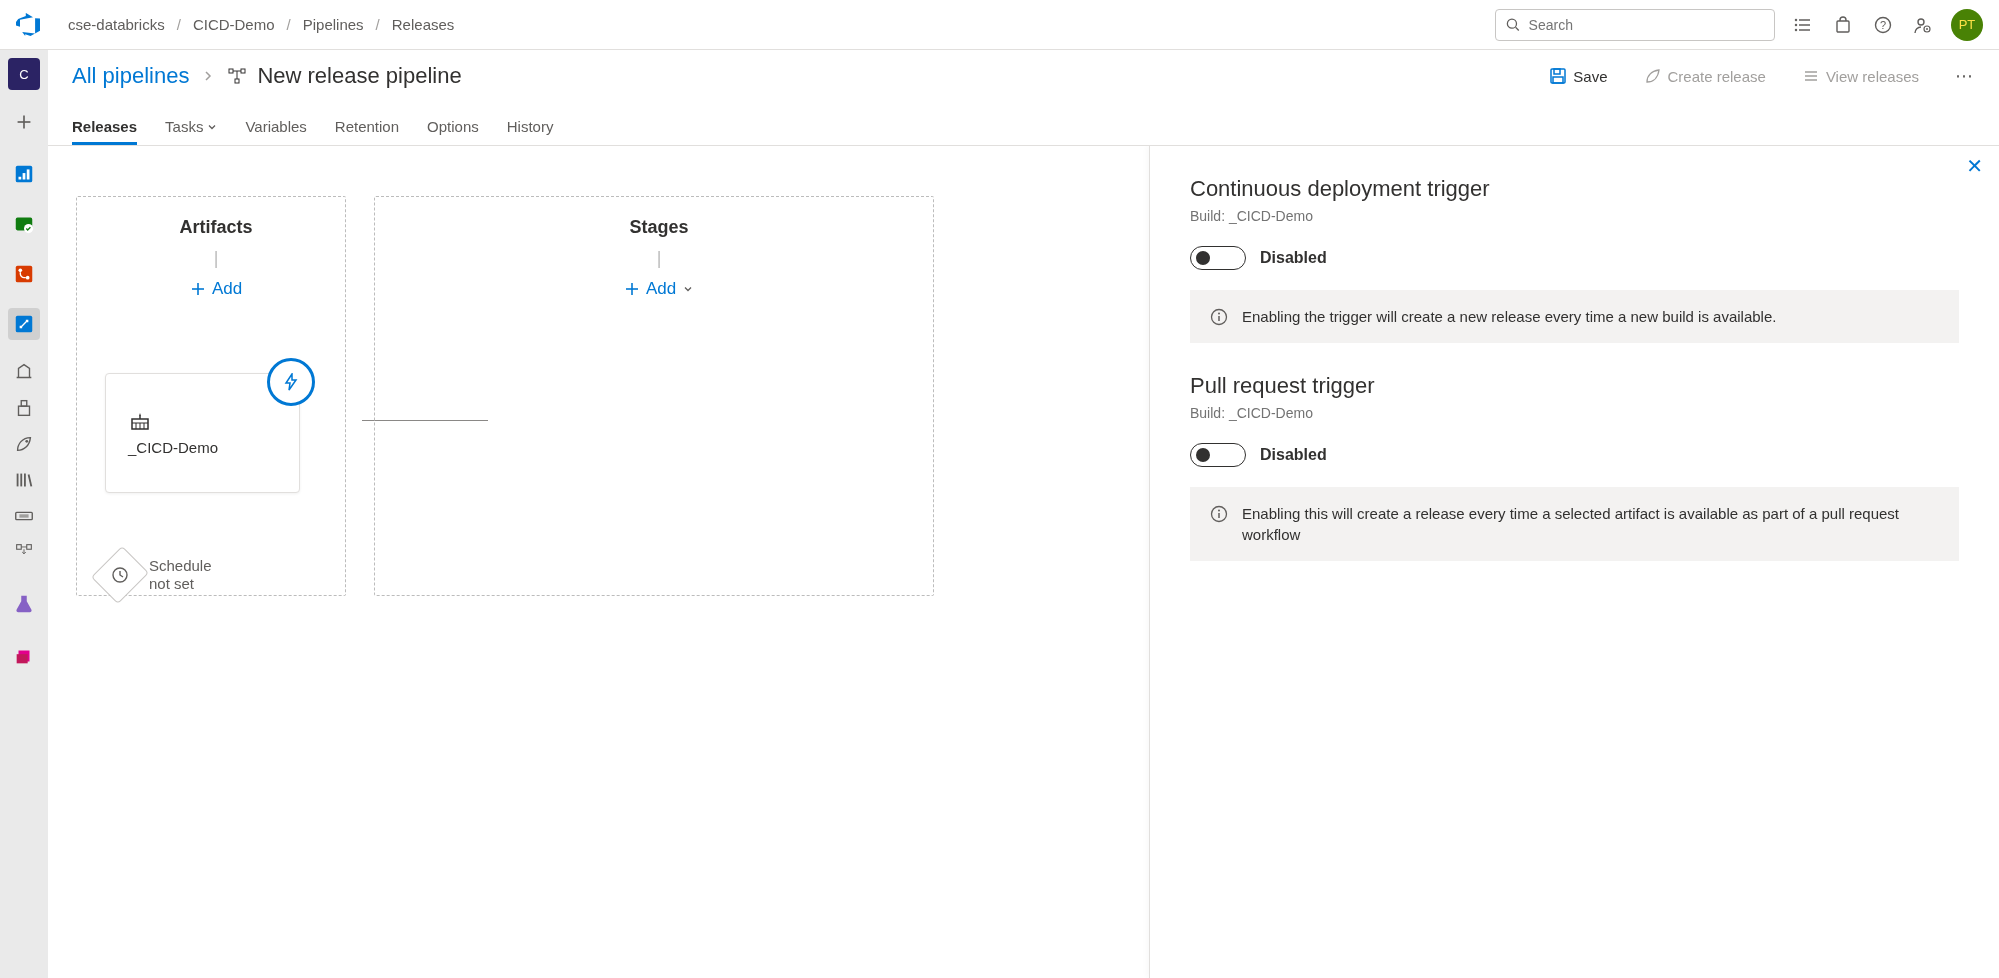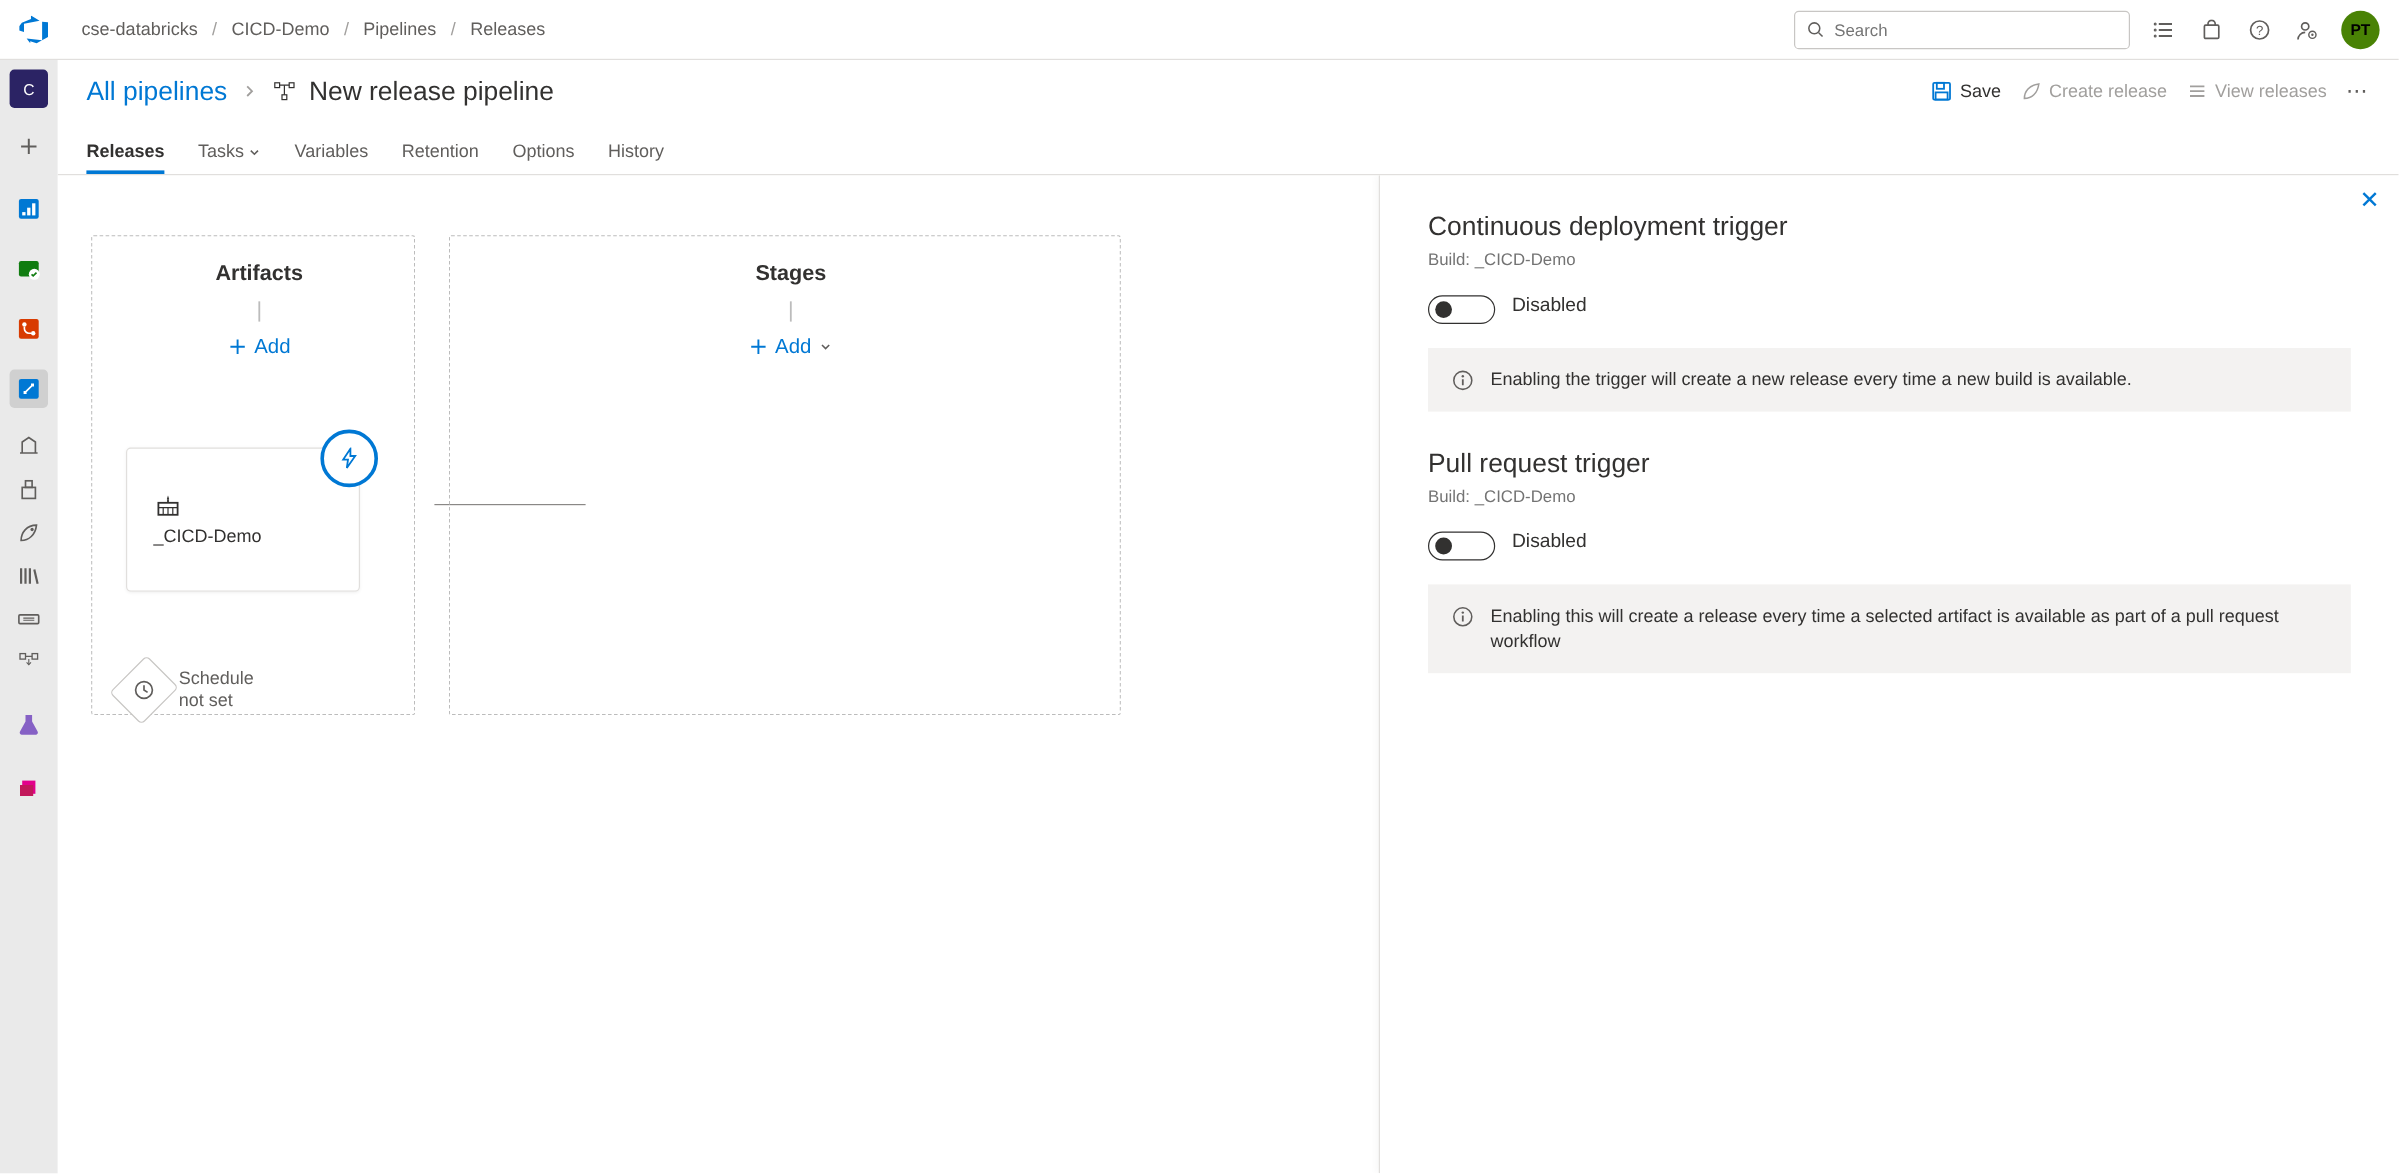--- a/index.html
+++ b/index.html
@@ -8,40 +8,40 @@
 
 .top-header { height: 50px; display: flex; align-items: center; padding: 0 16px; border-bottom: 1px solid #e1dfdd; }
 .logo { width: 24px; height: 24px; margin-right: 20px; }
 .breadcrumb { display: flex; align-items: center; gap: 4px; color: #605e5c; font-size: 15px; }
 .breadcrumb span { padding: 0 8px; }
 .breadcrumb .sep { color: #a19f9d; padding: 0; }
 .top-right { margin-left: auto; display: flex; align-items: center; gap: 16px; }
 .search-box { display: flex; align-items: center; border: 1px solid #c8c6c4; border-radius: 4px; padding: 4px 10px; width: 280px; background: #fff; height: 32px; }
 .search-box input { border: none; outline: none; margin-left: 8px; font-size: 14px; width: 100%; color: #605e5c; }
 .icon-btn { width: 24px; height: 24px; display: flex; align-items: center; justify-content: center; color: #605e5c; cursor: pointer; }
-.avatar { width: 32px; height: 32px; border-radius: 50%; background: #498205; color: #000000; display: flex; align-items: center; justify-content: center; font-size: 13px; font-weight: 700; }
+.avatar { width: 32px; height: 32px; border-radius: 50%; background: #498205; color: #fde047; display: flex; align-items: center; justify-content: center; font-size: 13px; font-weight: 400; }
 
 
 .layout { display: flex; height: calc(100vh - 50px); }
 .sidebar { width: 48px; background: #eaeaea; display: flex; flex-direction: column; align-items: center; padding-top: 8px; gap: 4px; flex-shrink: 0; }
 .side-item { width: 32px; height: 32px; border-radius: 4px; display: flex; align-items: center; justify-content: center; cursor: pointer; }
 .side-item.proj { background: #2b2364; color: #fff; font-size: 13px; }
 .side-item.active { background: #d0d0d0; }
 .side-icon { width: 22px; height: 22px; }
 
 
 .content { flex: 1; display: flex; flex-direction: column; overflow: hidden; }
 
 
 .page-header { display: flex; align-items: center; height: 52px; padding: 0 24px; }
 .page-title-row { display: flex; align-items: center; gap: 12px; }
 .all-link { color: #0078d4; font-size: 22px; font-weight: 300; }
 .crumb-chevron { color: #a19f9d; }
 .page-title { font-size: 22px; font-weight: 400; color: #323130; display: flex; align-items: center; gap: 10px; }
-.header-actions { margin-left: auto; display: flex; align-items: center; gap: 16px; }
+.header-actions { margin-left: auto; display: flex; align-items: center; gap: 36px; }
 .header-action { display: flex; align-items: center; gap: 6px; font-size: 15px; cursor: pointer; }
 .header-action.enabled { color: #323130; }
 .header-action.disabled { color: #a19f9d; }
 .more-btn { font-size: 18px; color: #605e5c; letter-spacing: 2px; cursor: pointer; }
 
 
 .tabs { display: flex; gap: 28px; padding: 0 24px; border-bottom: 1px solid #e1dfdd; height: 44px; align-items: flex-end; }
 .tab { padding-bottom: 10px; font-size: 15px; color: #605e5c; cursor: pointer; display: flex; align-items: center; gap: 4px; }
 .tab.active { color: #323130; font-weight: 600; border-bottom: 3px solid #0078d4; padding-bottom: 7px; }
 
@@ -73,21 +73,21 @@
 .stage-card .stg-sub { font-size: 15px; color: #0078d4; }
 .stage-badge-left { position: absolute; left: -20px; top: 24px; width: 40px; height: 64px; border-radius: 20px; background: #fff; border: 1px solid #c8c6c4; display: flex; flex-direction: column; align-items: center; justify-content: center; gap: 6px; }
 .stage-badge-right { position: absolute; right: -20px; top: 36px; width: 40px; height: 40px; border-radius: 50%; background: #fff; border: 1px solid #c8c6c4; display: flex; align-items: center; justify-content: center; }
 
 .connector { position: absolute; top: 224px; left: 286px; width: 126px; height: 1px; background: #8a8886; }
 
 
 .panel-close { position: absolute; top: 8px; right: 16px; color: #0078d4; font-size: 20px; cursor: pointer; }
 .panel h2 { font-size: 22px; font-weight: 400; margin-bottom: 6px; }
 .panel .sub { font-size: 14px; color: #737373; margin-bottom: 22px; }
-.toggle-row { display: flex; gap: 14px; margin-bottom: 20px; }
+.toggle-row { display: flex; align-items: center; gap: 14px; margin-bottom: 20px; font-weight: bold; }
 .toggle { width: 56px; height: 24px; border-radius: 12px; border: 1px solid #323130; background: #fff; position: relative; cursor: pointer; }
 .toggle .knob { width: 14px; height: 14px; border-radius: 50%; background: #323130; position: absolute; top: 4px; left: 5px; }
 .toggle-label { font-size: 16px; }
 .info-box { background: #f3f2f1; padding: 16px 20px; display: flex; gap: 14px; font-size: 15px; color: #323130; margin-bottom: 30px; line-height: 1.4; }
 .info-box .info-icon { flex-shrink: 0; margin-top: 2px; }
 </style>
 </head>
 <body>
 
 <div class="top-header">

